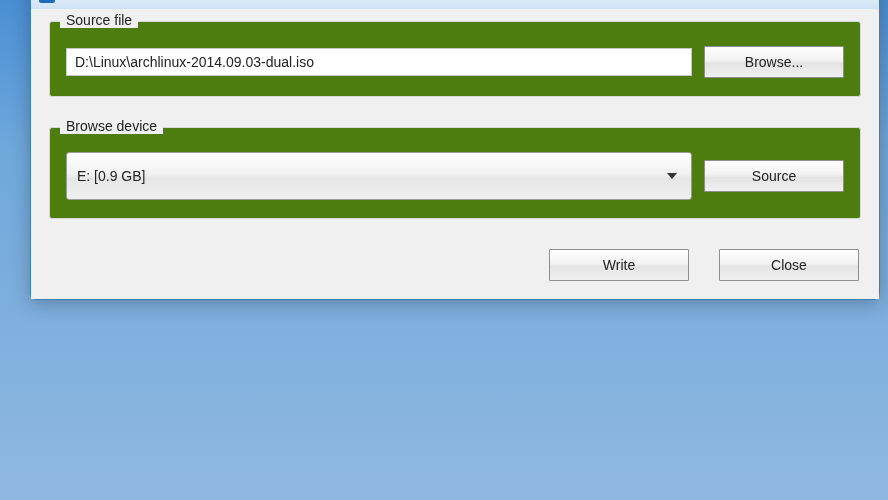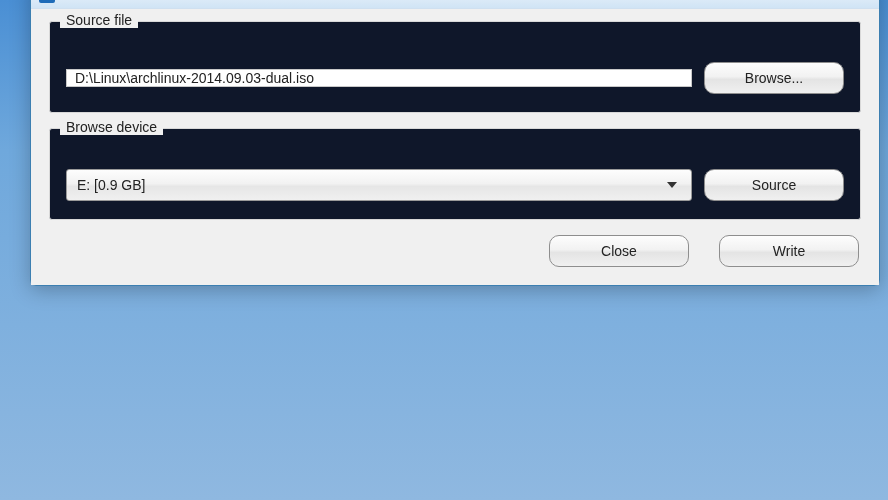--- a/index.html
+++ b/index.html
@@ -58,53 +58,53 @@
       color: #222;
       font-size: 14px;
     }
     .client {
       padding: 12px 18px 18px 18px;
       background: #f0f0f0;
     }
     .group {
       border: 1px solid #d8d8d8;
       border-radius: 3px;
-      padding: 40px 16px 18px 16px;
-      margin-bottom: 15px;
+      padding: 24px 16px 18px 16px;
+      margin-bottom: 30px;
       position: relative;
-      background: #0f172a;
+      background: #4d7c0f;
     }
     .group-label {
       position: absolute;
       top: -10px;
       left: 10px;
       background: #f0f0f0;
       padding: 0 6px;
       color: #222;
       font-size: 14px;
     }
     .row {
       display: flex;
       gap: 12px;
       align-items: center;
     }
     .text-input {
       flex: 1;
-      height: 18px;
+      height: 28px;
       border: 1px solid #c8c8c8;
       background: #fff;
       padding: 0 8px;
       font-family: inherit;
       font-size: 14px;
       color: #222;
       outline: none;
     }
     .combo {
       flex: 1;
-      height: 32px;
+      height: 48px;
       border: 1px solid #9a9a9a;
       border-radius: 3px;
       background: linear-gradient(180deg, #fdfdfd 0%, #f2f2f2 45%, #e6e6e6 55%, #f0f0f0 100%);
       display: flex;
       align-items: center;
       padding: 0 10px;
       cursor: default;
       position: relative;
     }
     .combo-text { flex: 1; color: #222; }
@@ -112,21 +112,21 @@
       width: 0; height: 0;
       border-left: 5px solid transparent;
       border-right: 5px solid transparent;
       border-top: 6px solid #333;
       margin-right: 4px;
     }
     .btn {
       min-width: 140px;
       height: 32px;
       border: 1px solid #8e8e8e;
-      border-radius: 10px;
+      border-radius: 1px;
       background: linear-gradient(180deg, #fdfdfd 0%, #f2f2f2 45%, #e4e4e4 55%, #f0f0f0 100%);
       font-family: inherit;
       font-size: 14px;
       color: #222;
       cursor: default;
       padding: 0 14px;
     }
     .progress-track {
       width: 100%;
       height: 26px;
@@ -168,18 +168,18 @@
         <div class="combo">
           <span class="combo-text">E: [0.9 GB]</span>
           <span class="combo-arrow"></span>
         </div>
         <button class="btn">Source</button>
       </div>
     </div>
 
 
     <div class="button-row">
+      <button class="btn">Write</button>
       <button class="btn">Close</button>
-      <button class="btn">Write</button>
     </div>
 
   </div>
 </div>
 
 </body></html>

